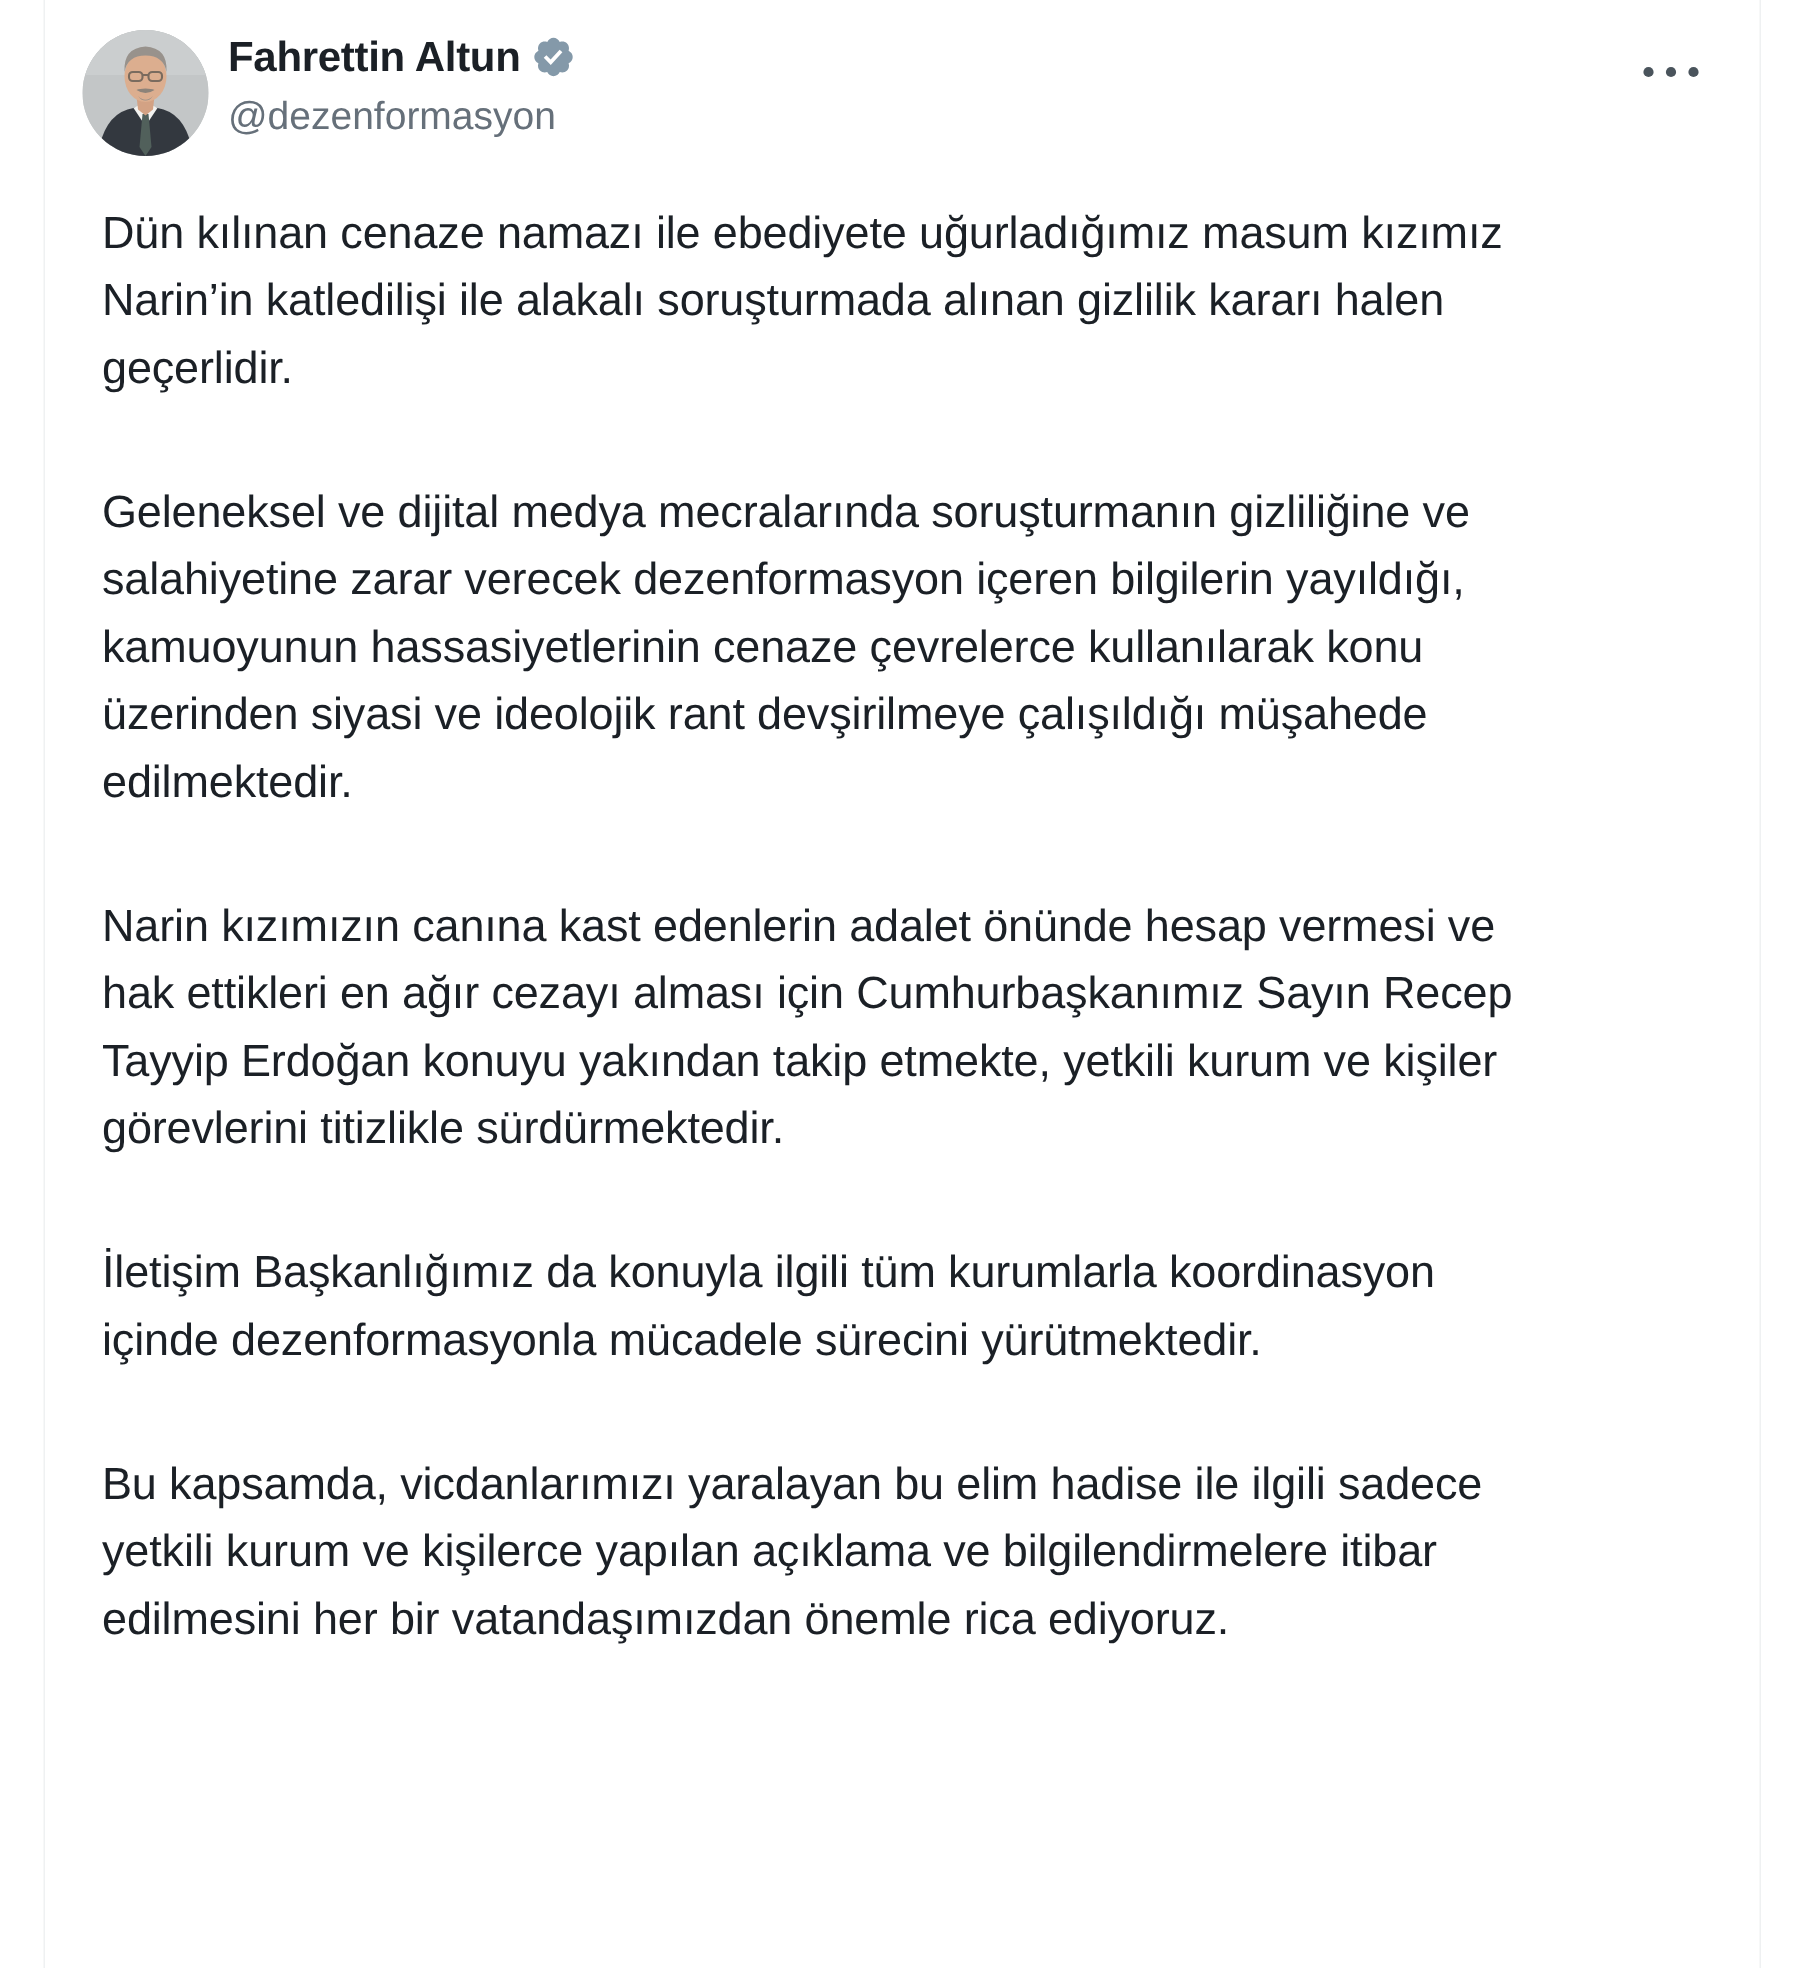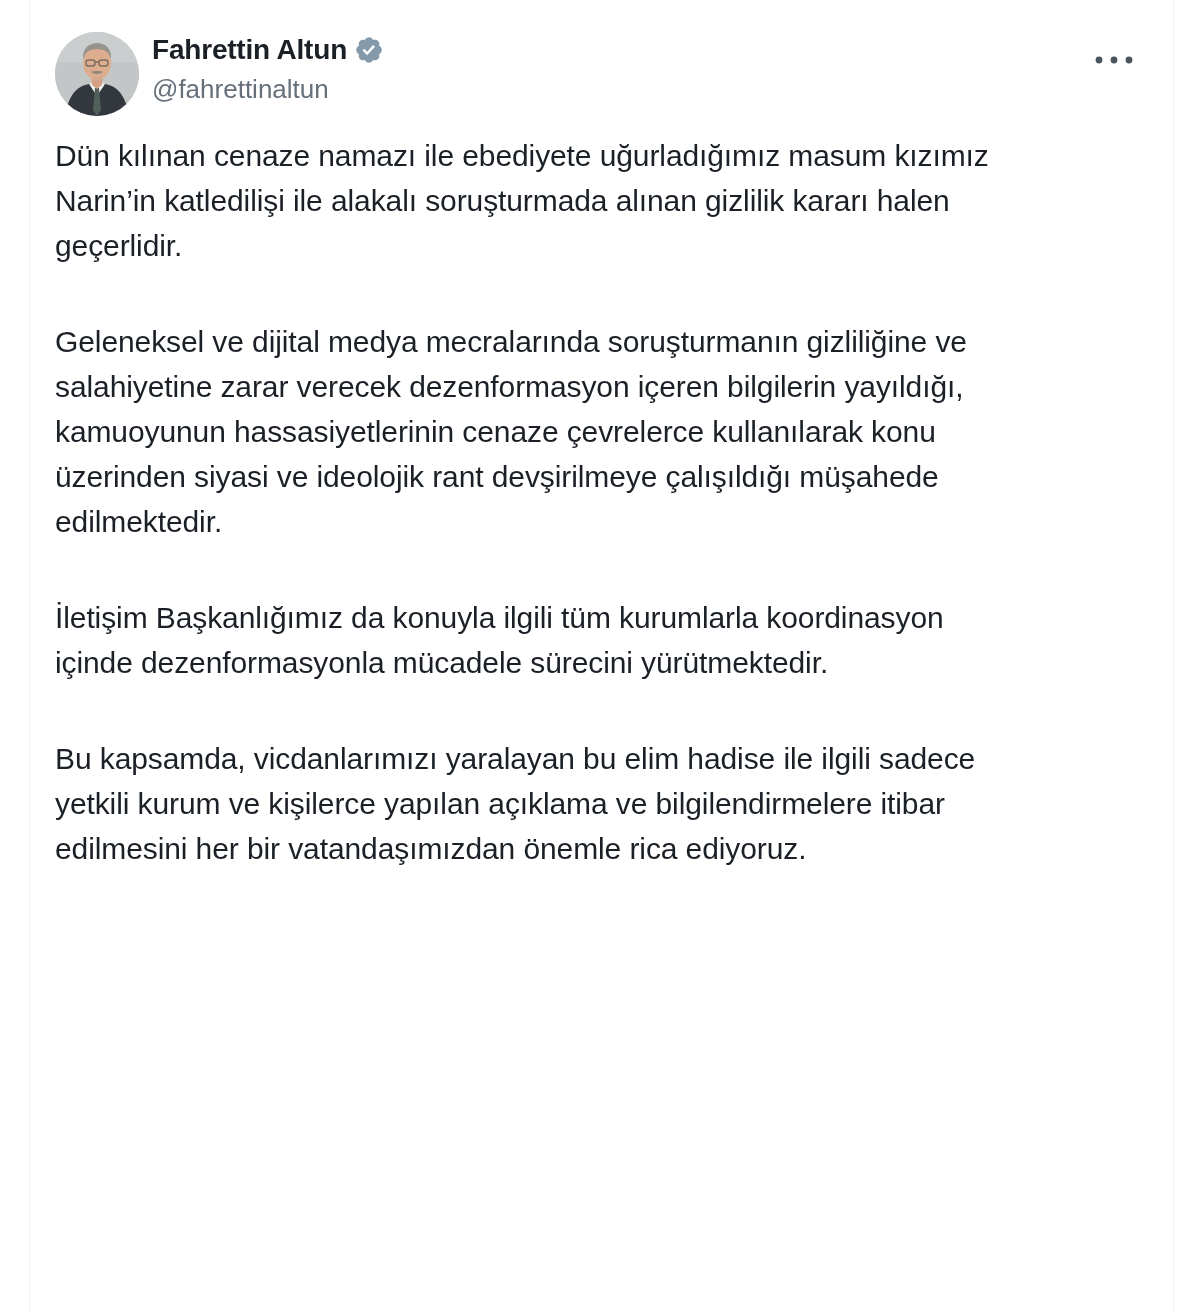--- a/index.html
+++ b/index.html
@@ -19,21 +19,21 @@
     overflow:hidden;
   }
   .col-border{
     position:absolute;top:0;bottom:0;width:1px;
     background:var(--c-border);
   }
   .col-border.left{left:29px;}
   .col-border.right{left:1173px;}
 
   
-  .header{position:absolute;left:55px;top:32px;right:40px;height:86px;}
+  .header{position:absolute;left:55px;top:20px;right:40px;height:86px;}
   .avatar{
     position:absolute;left:0;top:0;width:84px;height:84px;
     border-radius:50%;overflow:hidden;background:#c3c6c7;cursor:pointer;
   }
   .author-block{position:absolute;left:97px;top:2px;}
   .author-name-row{display:flex;align-items:center;gap:7px;}
   .author-name{
     font-size:28px;font-weight:700;color:var(--c-text);
     letter-spacing:-0.2px;cursor:pointer;
   }
@@ -43,21 +43,21 @@
   }
   .more-button{
     position:absolute;right:18px;top:8px;
     width:56px;height:40px;border:none;background:transparent;
     display:flex;align-items:center;justify-content:center;cursor:pointer;
     border-radius:20px;
   }
 
   
   .tweet-text{
-    position:absolute;left:55px;top:133px;width:1095px;
+    position:absolute;left:68px;top:133px;width:1095px;
     font-size:30px;line-height:45px;color:var(--c-text);
     letter-spacing:-0.1px;
   }
   .tweet-text p{
     white-space:pre-line;
     margin:0 0 51px 0;
   }
   .tweet-text p:last-child{margin-bottom:4px;}
 </style>
 </head>
@@ -96,21 +96,21 @@
       </svg>
     </div>
 
     <div class="author-block">
       <div class="author-name-row">
         <span class="author-name">Fahrettin Altun</span>
         <svg class="badge" viewBox="0 0 24 24">
           <path fill="#8499a9" d="M22.25 12c0-1.43-.88-2.67-2.19-3.34.46-1.39.2-2.9-.81-3.91s-2.52-1.27-3.91-.81c-.66-1.31-1.91-2.19-3.34-2.19s-2.67.88-3.33 2.19c-1.4-.46-2.91-.2-3.92.81s-1.26 2.52-.8 3.91c-1.31.67-2.2 1.91-2.2 3.34s.89 2.67 2.2 3.34c-.46 1.39-.21 2.9.8 3.91s2.52 1.26 3.91.81c.67 1.31 1.91 2.19 3.34 2.19s2.68-.88 3.34-2.19c1.39.45 2.9.2 3.91-.81s1.27-2.52.81-3.91c1.31-.67 2.19-1.91 2.19-3.34zm-11.71 4.2L6.8 12.46l1.41-1.42 2.26 2.26 4.8-5.23 1.47 1.36-6.2 6.77z"></path>
         </svg>
       </div>
-      <div class="author-handle">@fahrettinaltun</div>
+      <div class="author-handle">@dezenformasyon</div>
     </div>
 
     <button class="more-button">
       <svg width="40" height="10" viewBox="0 0 40 10">
         <circle cx="5" cy="5" r="3.4" fill="#4a545c"></circle>
         <circle cx="20" cy="5" r="3.4" fill="#4a545c"></circle>
         <circle cx="35" cy="5" r="3.4" fill="#4a545c"></circle>
       </svg>
     </button>
 
@@ -118,20 +118,24 @@
 
   <div class="tweet-text">
     <p>Dün kılınan cenaze namazı ile ebediyete uğurladığımız masum kızımız
 Narin’in katledilişi ile alakalı soruşturmada alınan gizlilik kararı halen
 geçerlidir.</p>
     <p>Geleneksel ve dijital medya mecralarında soruşturmanın gizliliğine ve
 salahiyetine zarar verecek dezenformasyon içeren bilgilerin yayıldığı,
 kamuoyunun hassasiyetlerinin cenaze çevrelerce kullanılarak konu
 üzerinden siyasi ve ideolojik rant devşirilmeye çalışıldığı müşahede
 edilmektedir.</p>
+    <p>Narin kızımızın canına kast edenlerin adalet önünde hesap vermesi ve
+hak ettikleri en ağır cezayı alması için Cumhurbaşkanımız Sayın Recep
+Tayyip Erdoğan konuyu yakından takip etmekte, yetkili kurum ve kişiler
+görevlerini titizlikle sürdürmektedir.</p>
     <p>İletişim Başkanlığımız da konuyla ilgili tüm kurumlarla koordinasyon
 içinde dezenformasyonla mücadele sürecini yürütmektedir.</p>
     <p>Bu kapsamda, vicdanlarımızı yaralayan bu elim hadise ile ilgili sadece
 yetkili kurum ve kişilerce yapılan açıklama ve bilgilendirmelere itibar
 edilmesini her bir vatandaşımızdan önemle rica ediyoruz.</p>
   </div>
 
 </div>
 
 </body></html>

